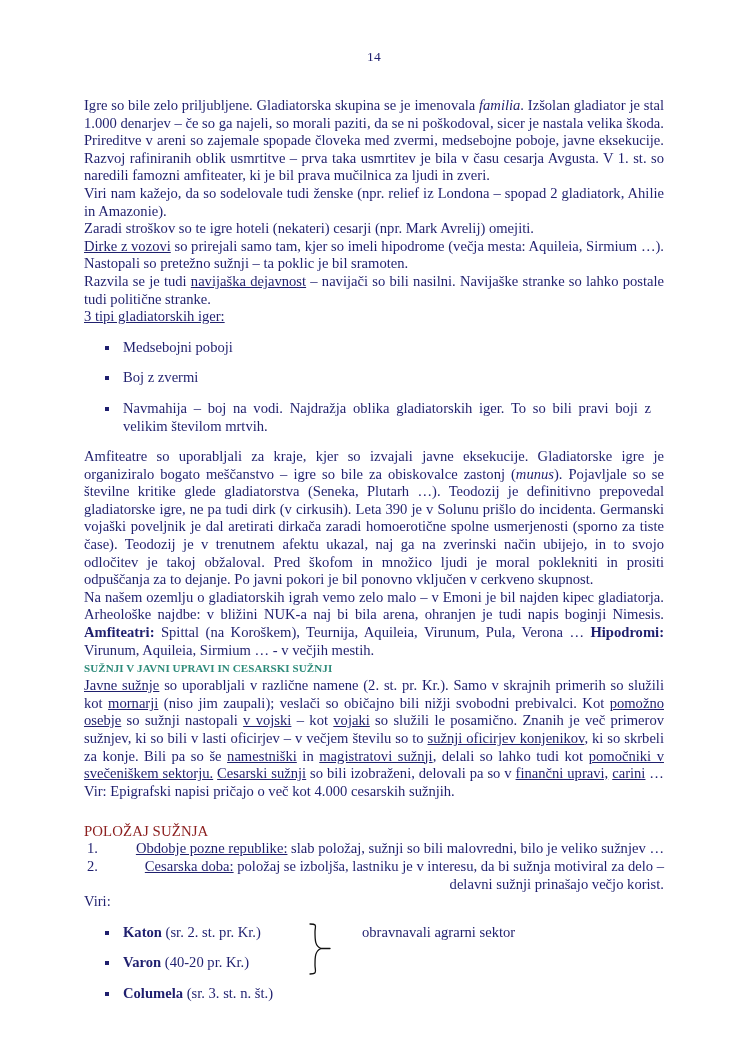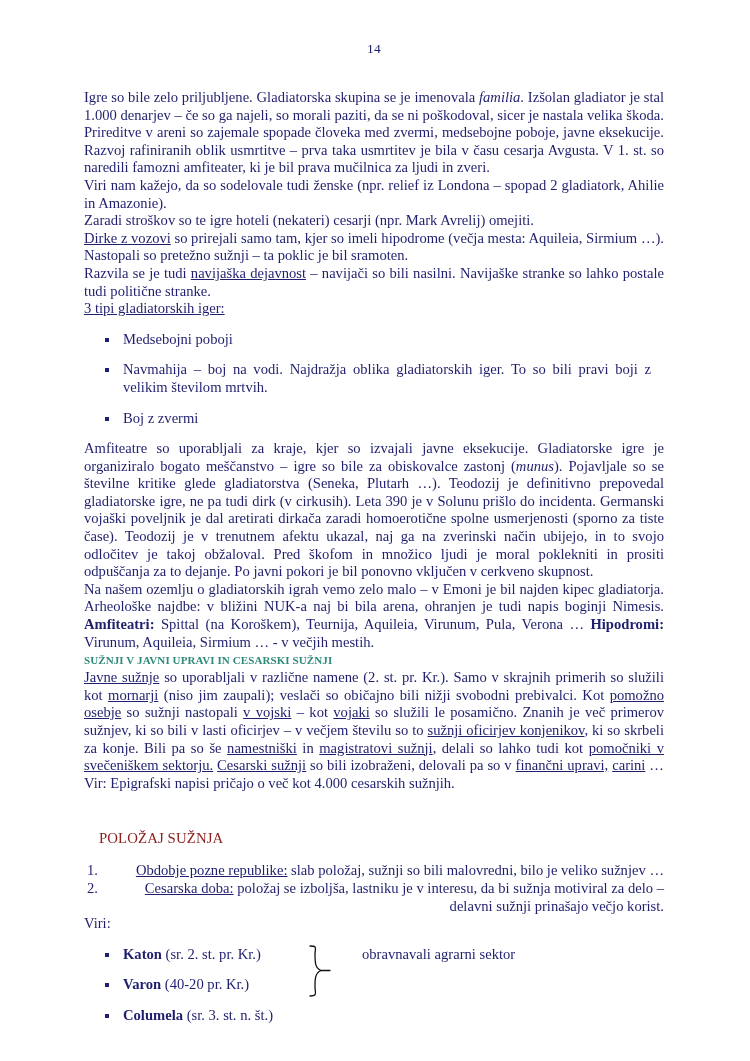--- a/index.html
+++ b/index.html
@@ -13,21 +13,21 @@
     font-family: "Liberation Serif", "DejaVu Serif", serif;
     color: #1f1f6e;
     position: relative;
     overflow: hidden;
   }
   .page {
     position: relative;
     width: 748px;
     height: 1061px;
     box-sizing: border-box;
-    padding: 0;
+    padding: 8px;
   }
   .page-number {
     text-align: center;
     font-size: 13.5px;
     color: #1f1f6e;
     padding-top: 41px;
     letter-spacing: 0.3px;
   }
   .content {
     margin: 0 auto;
@@ -99,21 +99,21 @@
 
   h2.heading-teal {
     margin: 0;
     font-weight: bold;
     font-size: 11px;
     line-height: 18px;
     color: #2e8b7a;
     letter-spacing: 0.1px;
   }
   h2.heading-maroon {
-    margin: 15px;
+    margin: 0;
     font-weight: normal;
     font-size: 14.8px;
     line-height: 18px;
     color: #8c2020;
     letter-spacing: 0.1px;
   }
   .spacer-md { height: 22px; }
 
   .sources-block {
     position: relative;
@@ -155,22 +155,22 @@
     <p class="para noj"><span>Zaradi stroškov so te igre hoteli (nekateri) cesarji (npr. Mark Avrelij) omejiti.</span></p>
 
     <p class="para"><span class="u">Dirke z vozovi</span><span> so prirejali samo tam, kjer so imeli hipodrome (večja mesta: Aquileia, Sirmium …). Nastopali so pretežno sužnji – ta poklic je bil sramoten.</span></p>
 
     <p class="para"><span>Razvila se je tudi </span><span class="u">navijaška dejavnost</span><span> – navijači so bili nasilni. Navijaške stranke so lahko postale tudi politične stranke.</span></p>
 
     <p class="para noj"><span class="u">3 tipi gladiatorskih iger:</span></p>
 
     <ul class="sqlist">
       <li><span>Medsebojni poboji</span></li>
+      <li><span>Boj z zvermi</span></li>
       <li><span>Navmahija – boj na vodi. Najdražja oblika gladiatorskih iger. To so bili pravi boji z velikim številom mrtvih.</span></li>
-      <li><span>Boj z zvermi</span></li>
     </ul>
 
     <p class="para"><span>Amfiteatre so uporabljali za kraje, kjer so izvajali javne eksekucije. Gladiatorske igre je organiziralo bogato meščanstvo – igre so bile za obiskovalce zastonj (</span><span class="i">munus</span><span>). Pojavljale so se številne kritike glede gladiatorstva (Seneka, Plutarh …). Teodozij je definitivno prepovedal gladiatorske igre, ne pa tudi dirk (v cirkusih). Leta 390 je v Solunu prišlo do incidenta. Germanski vojaški poveljnik je dal aretirati dirkača zaradi homoerotične spolne usmerjenosti (sporno za tiste čase). Teodozij je v trenutnem afektu ukazal, naj ga na zverinski način ubijejo, in to svojo odločitev je takoj obžaloval. Pred škofom in množico ljudi je moral poklekniti in prositi odpuščanja za to dejanje. Po javni pokori je bil ponovno vključen v cerkveno skupnost.</span></p>
 
     <p class="para"><span>Na našem ozemlju o gladiatorskih igrah vemo zelo malo – v Emoni je bil najden kipec gladiatorja. Arheološke najdbe: v bližini NUK-a naj bi bila arena, ohranjen je tudi napis boginji Nimesis. </span><span class="b">Amfiteatri:</span><span> Spittal (na Koroškem), Teurnija, Aquileia, Virunum, Pula, Verona … </span><span class="b">Hipodromi:</span><span> Virunum, Aquileia, Sirmium … - v večjih mestih.</span></p>
 
     <h2 class="heading-teal">SUŽNJI V JAVNI UPRAVI IN CESARSKI SUŽNJI</h2>
 
     <p class="para"><span class="u">Javne sužnje</span><span> so uporabljali v različne namene (2. st. pr. Kr.). Samo v skrajnih primerih so služili kot </span><span class="u">mornarji</span><span> (niso jim zaupali); veslači so običajno bili nižji svobodni prebivalci. Kot </span><span class="u">pomožno osebje</span><span> so sužnji nastopali </span><span class="u">v vojski</span><span> – kot </span><span class="u">vojaki</span><span> so služili le posamično. Znanih je več primerov sužnjev, ki so bili v lasti oficirjev – v večjem številu so to </span><span class="u">sužnji oficirjev konjenikov</span><span>, ki so skrbeli za konje. Bili pa so še </span><span class="u">namestniški</span><span> in </span><span class="u">magistratovi sužnji</span><span>, delali so lahko tudi kot </span><span class="u">pomočniki v svečeniškem sektorju.</span><span> </span><span class="u">Cesarski sužnji</span><span> so bili izobraženi, delovali pa so v </span><span class="u">finančni upravi,</span><span> </span><span class="u">carini</span><span> … Vir: Epigrafski napisi pričajo o več kot 4.000 cesarskih sužnjih.</span></p>
 

